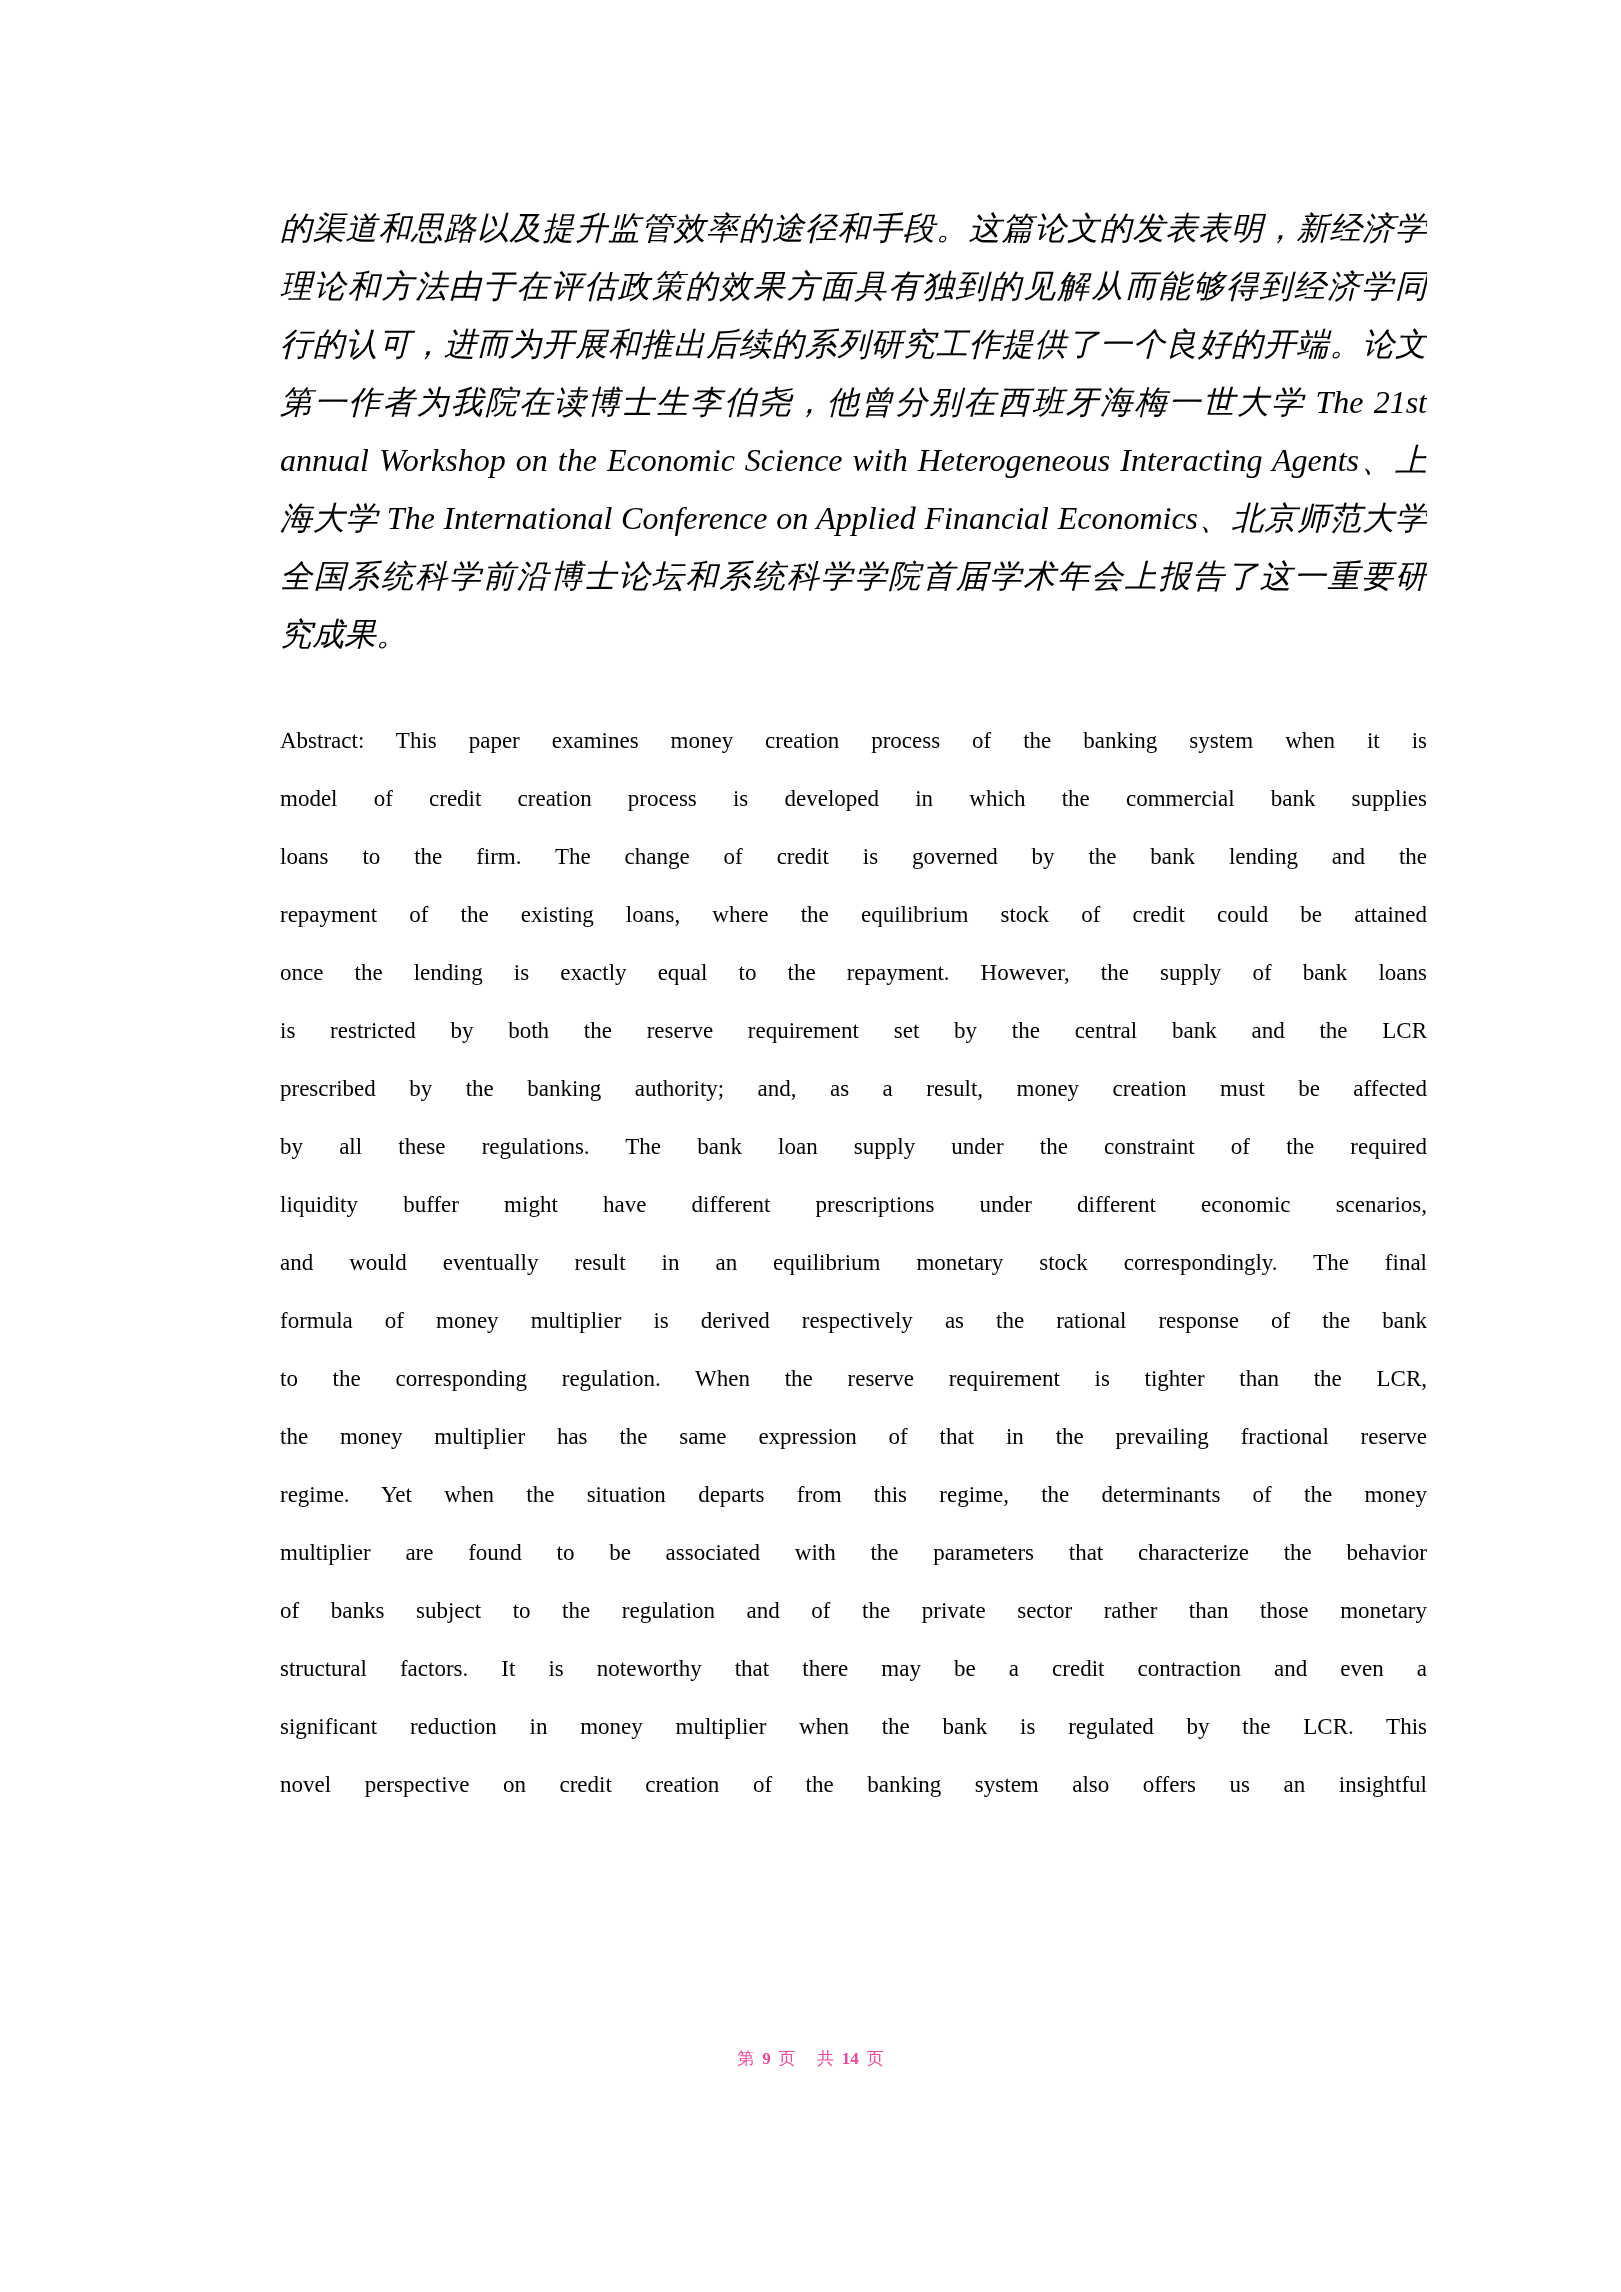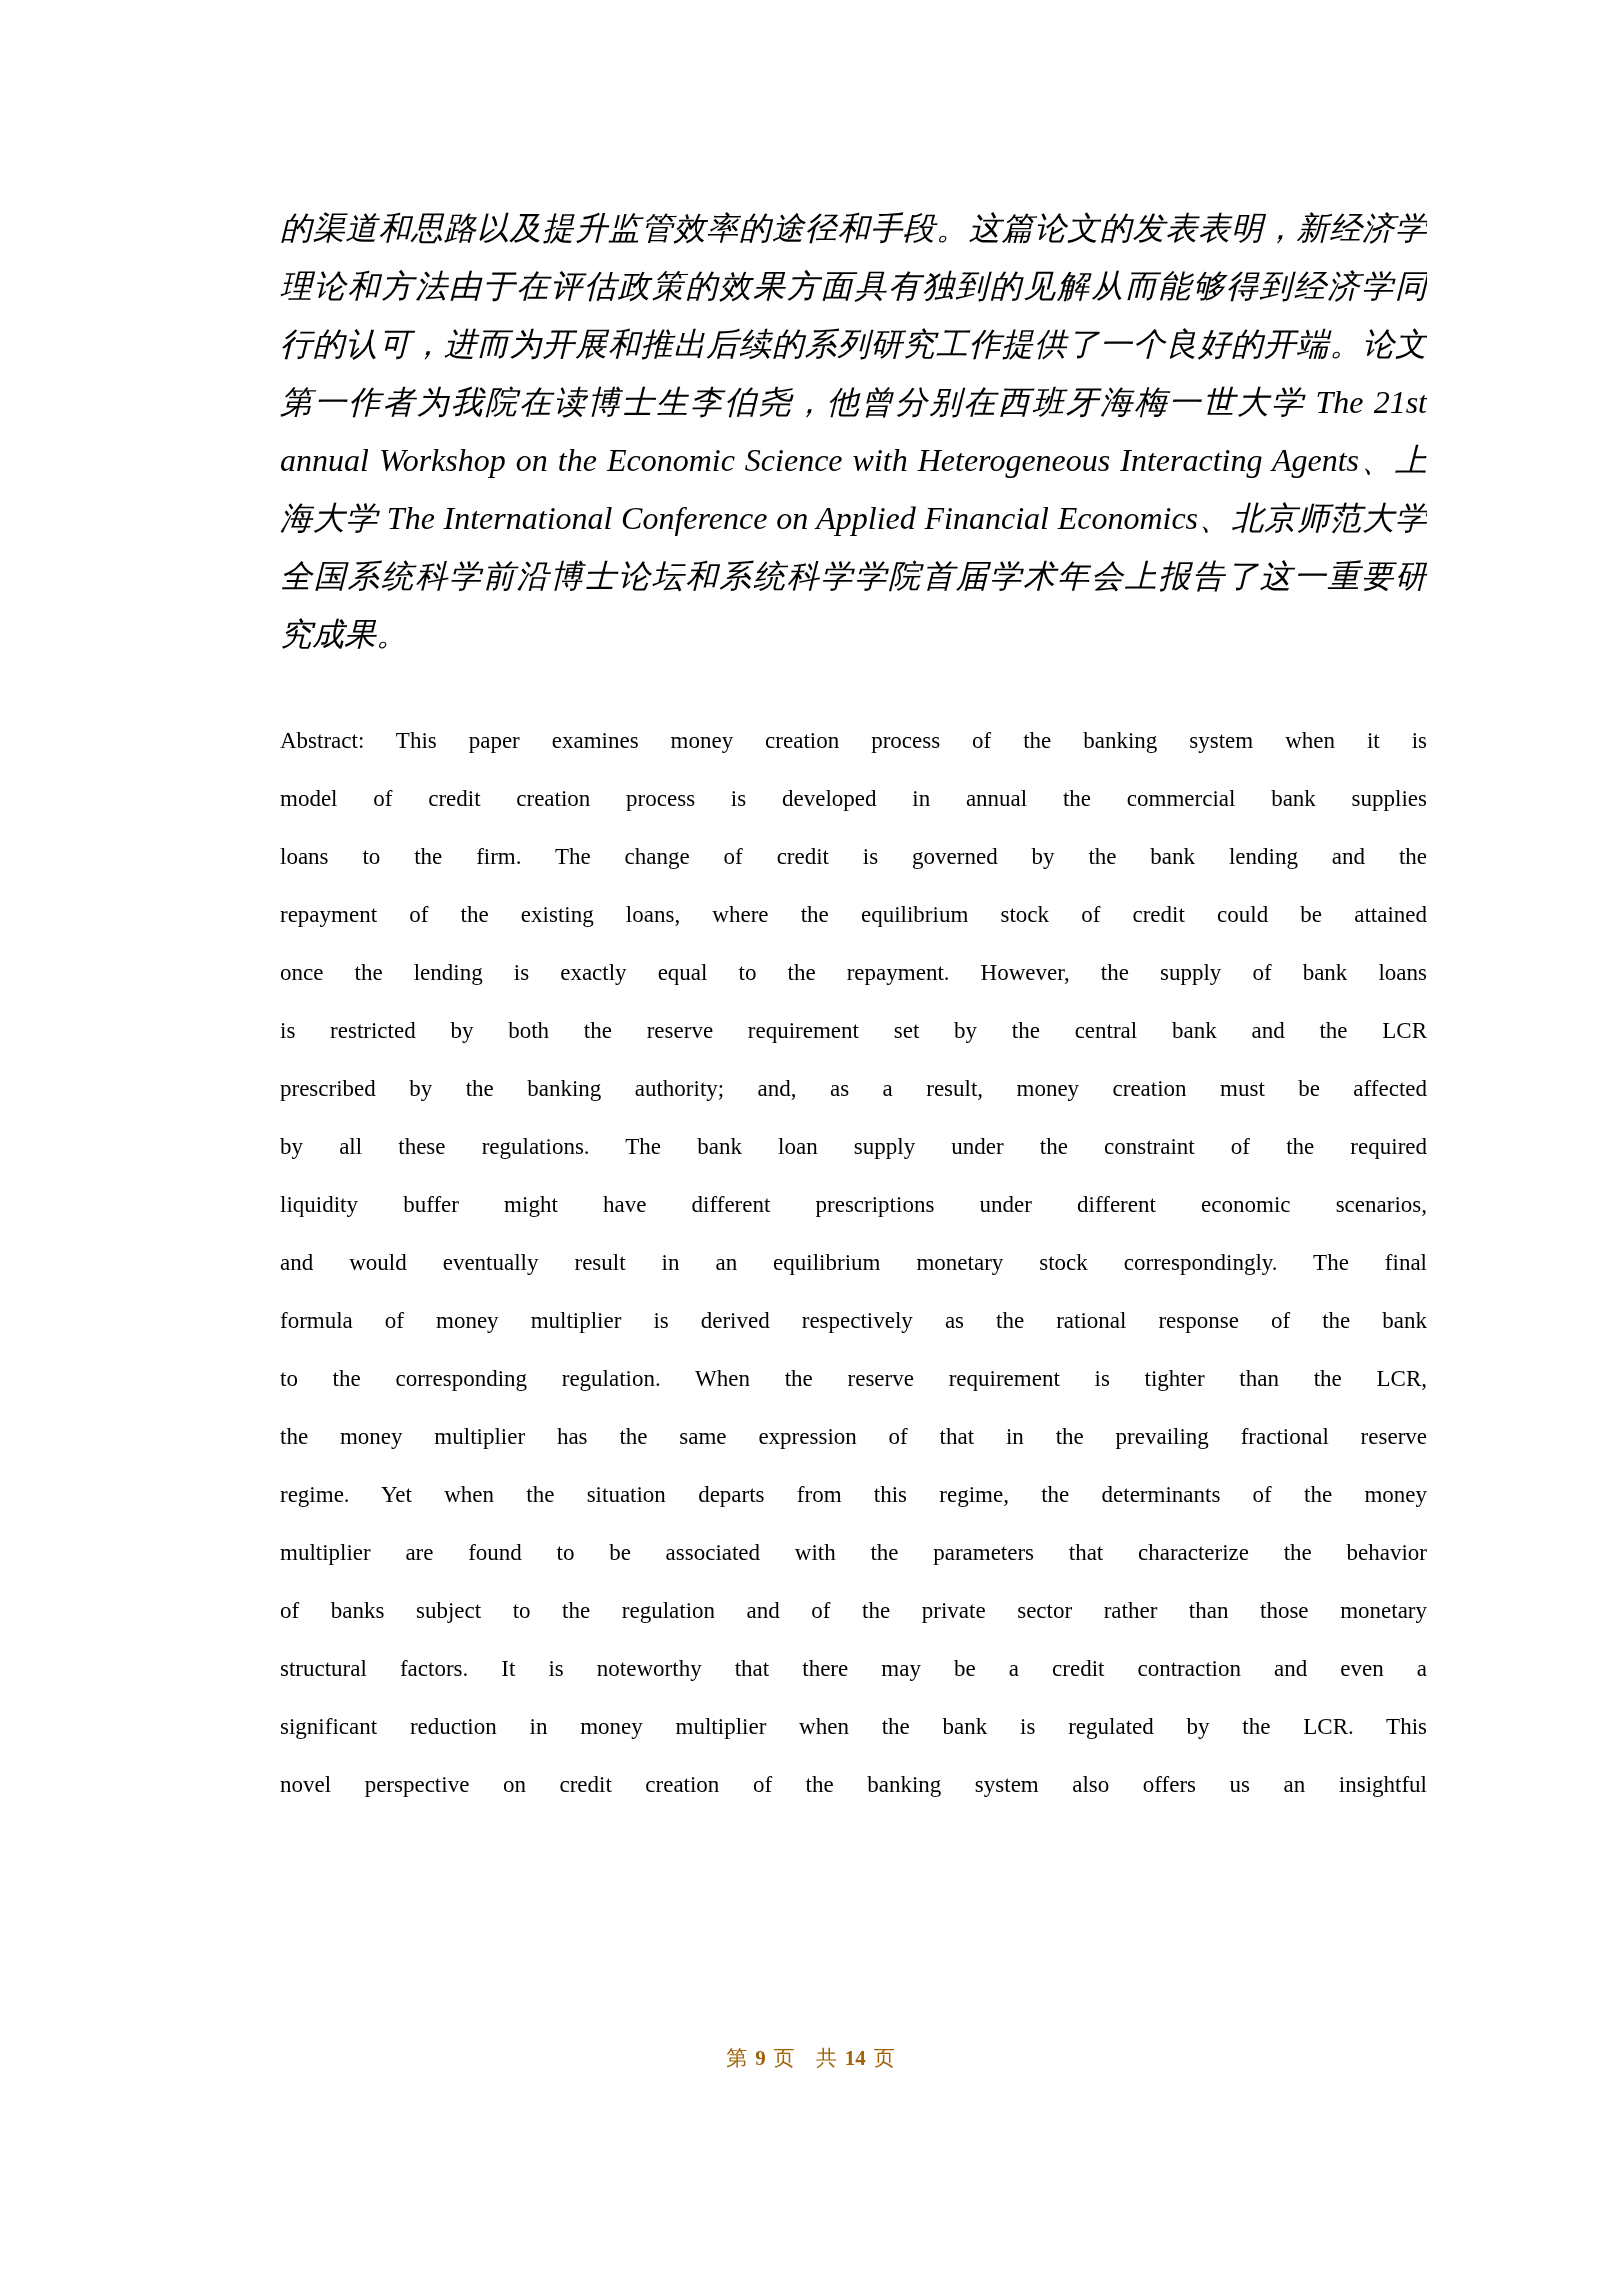--- a/index.html
+++ b/index.html
@@ -52,22 +52,22 @@
     -moz-text-align-last: left;
   }
   .footer {
     position: absolute;
     left: 0;
     top: 2039px;
     width: 1621px;
     height: 39px;
     line-height: 39px;
     text-align: center;
-    font-size: 21px;
-    color: #a16207;
+    font-size: 17px;
+    color: #ec4899;
   }
   .footer .num {
     font-weight: bold;
     padding: 0 7.8px;
   }
   .footer .sep {
     display: inline-block;
     width: 21.6px;
   }
 </style>
@@ -84,21 +84,21 @@
       <div class="jline">行的认可，进而为开展和推出后续的系列研究工作提供了一个良好的开端。论文</div>
       <div class="jline">第一作者为我院在读博士生李伯尧，他曾分别在西班牙海梅一世大学 The 21st</div>
       <div class="jline">annual Workshop on the Economic Science with Heterogeneous Interacting Agents、上</div>
       <div class="jline">海大学 The International Conference on Applied Financial Economics、北京师范大学</div>
       <div class="jline">全国系统科学前沿博士论坛和系统科学学院首届学术年会上报告了这一重要研</div>
       <div class="jline lastline">究成果。</div>
     </div>
 
     <div class="para-en">
       <div class="jline">Abstract: This paper examines money creation process of the banking system when it is</div>
-      <div class="jline">model of credit creation process is developed in annual the commercial bank supplies</div>
+      <div class="jline">model of credit creation process is developed in which the commercial bank supplies</div>
       <div class="jline">loans to the firm. The change of credit is governed by the bank lending and the</div>
       <div class="jline">repayment of the existing loans, where the equilibrium stock of credit could be attained</div>
       <div class="jline">once the lending is exactly equal to the repayment. However, the supply of bank loans</div>
       <div class="jline">is restricted by both the reserve requirement set by the central bank and the LCR</div>
       <div class="jline">prescribed by the banking authority; and, as a result, money creation must be affected</div>
       <div class="jline">by all these regulations. The bank loan supply under the constraint of the required</div>
       <div class="jline">liquidity buffer might have different prescriptions under different economic scenarios,</div>
       <div class="jline">and would eventually result in an equilibrium monetary stock correspondingly. The final</div>
       <div class="jline">formula of money multiplier is derived respectively as the rational response of the bank</div>
       <div class="jline">to the corresponding regulation. When the reserve requirement is tighter than the LCR,</div>

